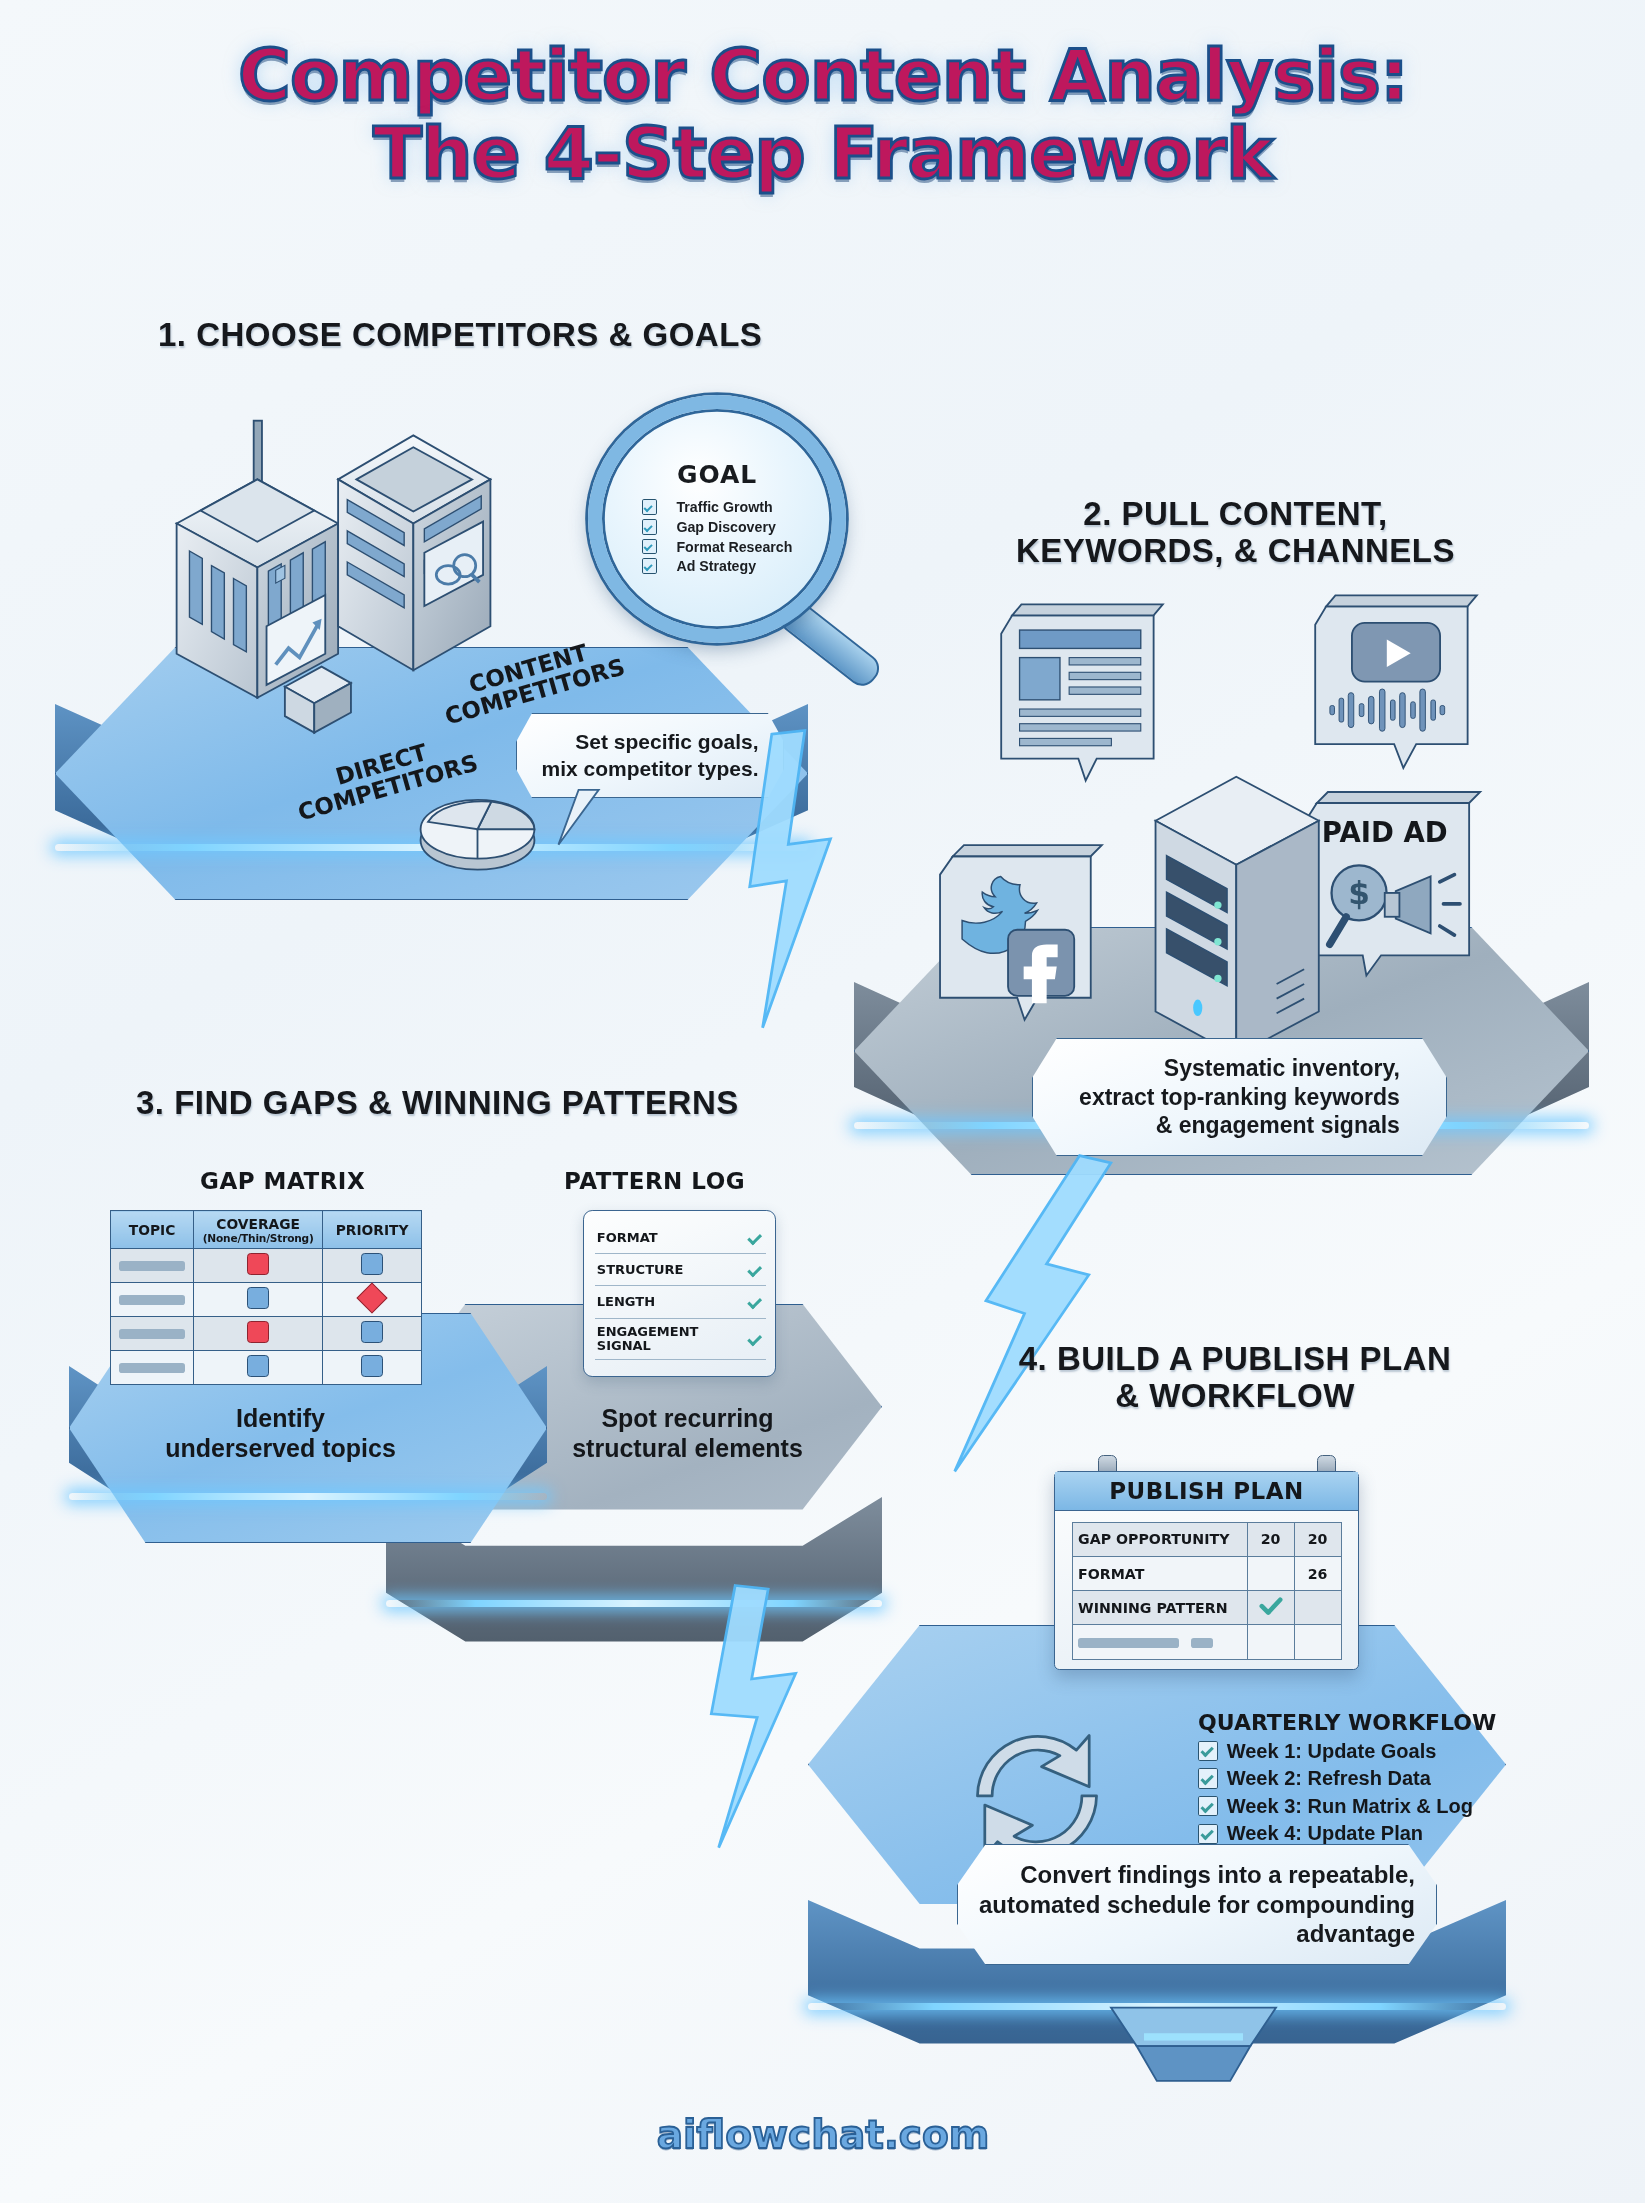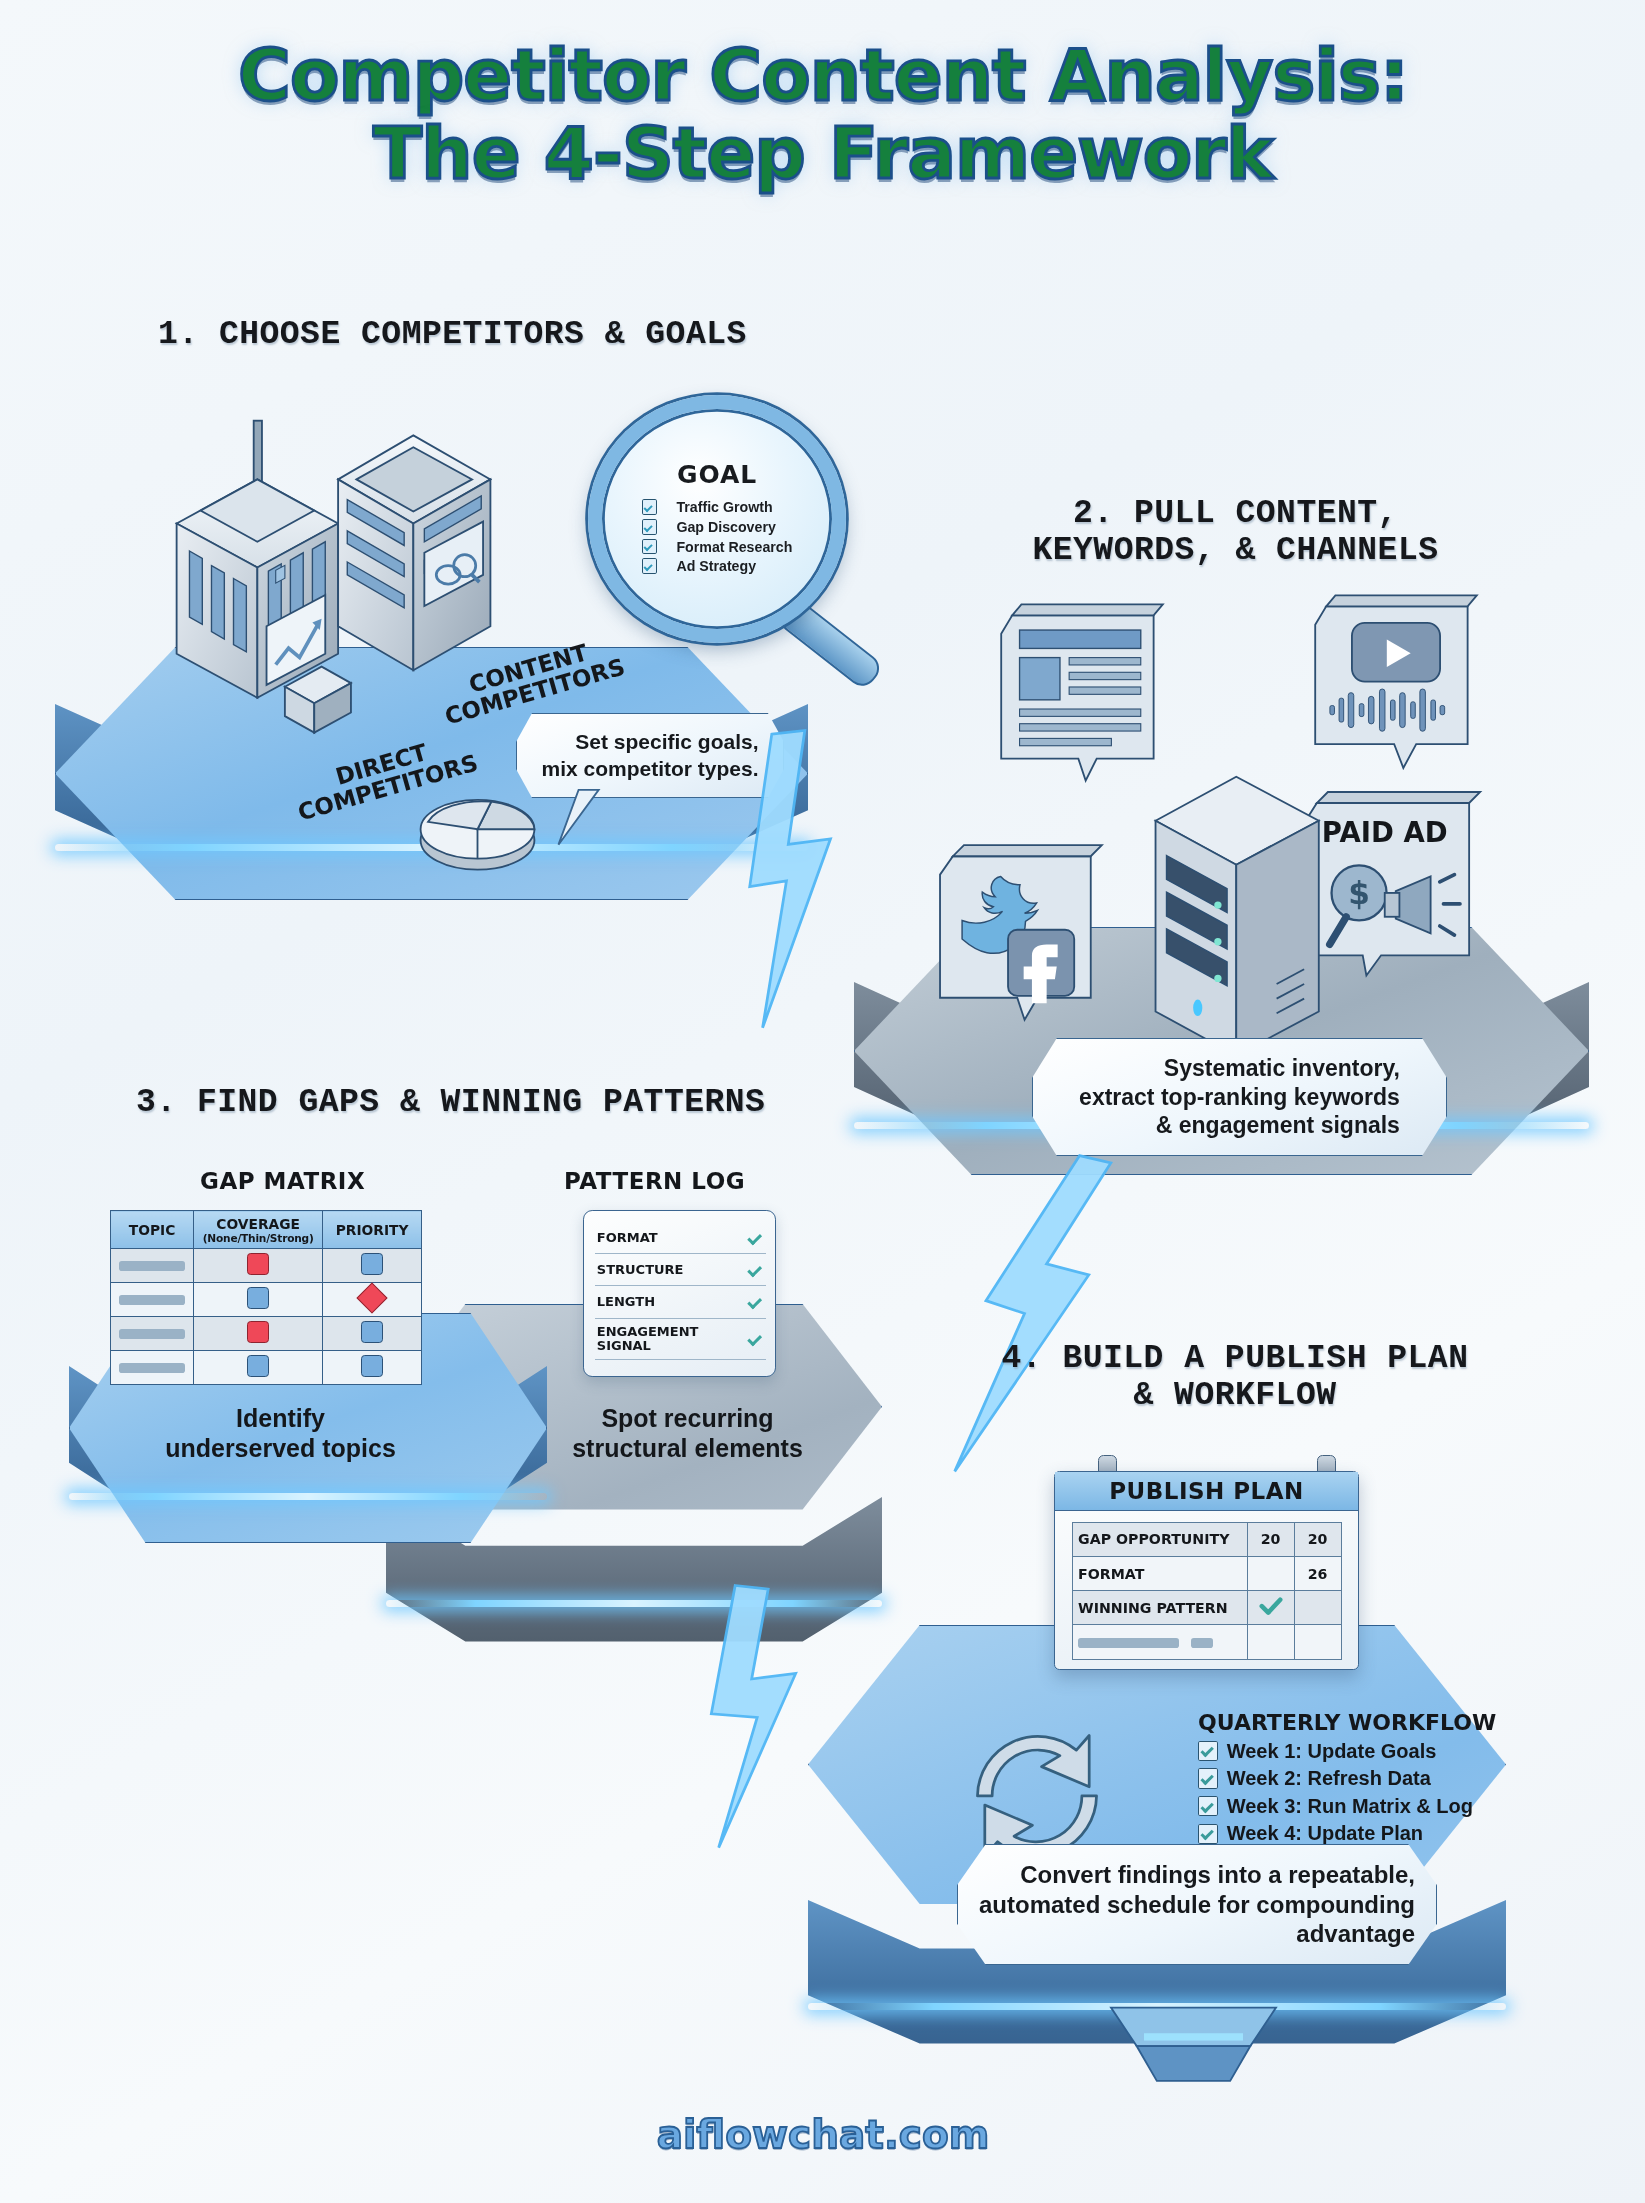--- a/index.html
+++ b/index.html
@@ -11,29 +11,29 @@
   }
   .stage{position:absolute;inset:0;}
   .abs{position:absolute;}
 
   
   #title{
     top:37px;left:0;width:1646px;text-align:center;
     font-family:"DejaVu Sans","Liberation Sans",sans-serif;
     font-weight:bold;font-size:72px;line-height:1.08;
     letter-spacing:-0.9px;
-    color:#15803d;
+    color:#be185d;
     -webkit-text-stroke:2.8px #1b4f8a;
     text-shadow:0 3.7px 0 rgba(20,60,110,.45), 0 0 16.5px rgba(130,190,240,.5);
   }
   #title .l2{display:block;}
 
   
   .step-head{
-    font-family:Liberation Mono, monospace;
+    font-family:Liberation Sans, sans-serif;
     font-weight:bold;color:#16181c;
     letter-spacing:0.5px;line-height:1.12;
     text-shadow:0.9px 1.8px 1.8px rgba(140,160,180,.55);
   }
   #head1{top:317px;left:158px;font-size:33px;}
   #head2{top:496px;left:992px;font-size:33px;text-align:center;width:487px;}
   #head3{top:1085px;left:136px;font-size:33px;}
   #head4{top:1341px;left:987px;font-size:33px;text-align:center;width:496px;}
 
   

